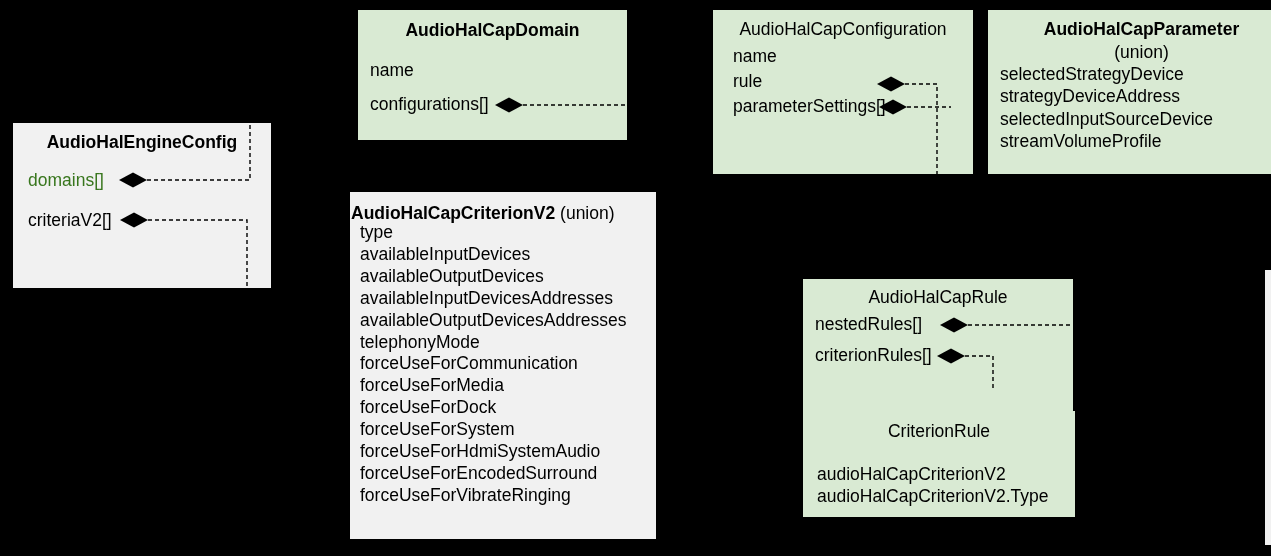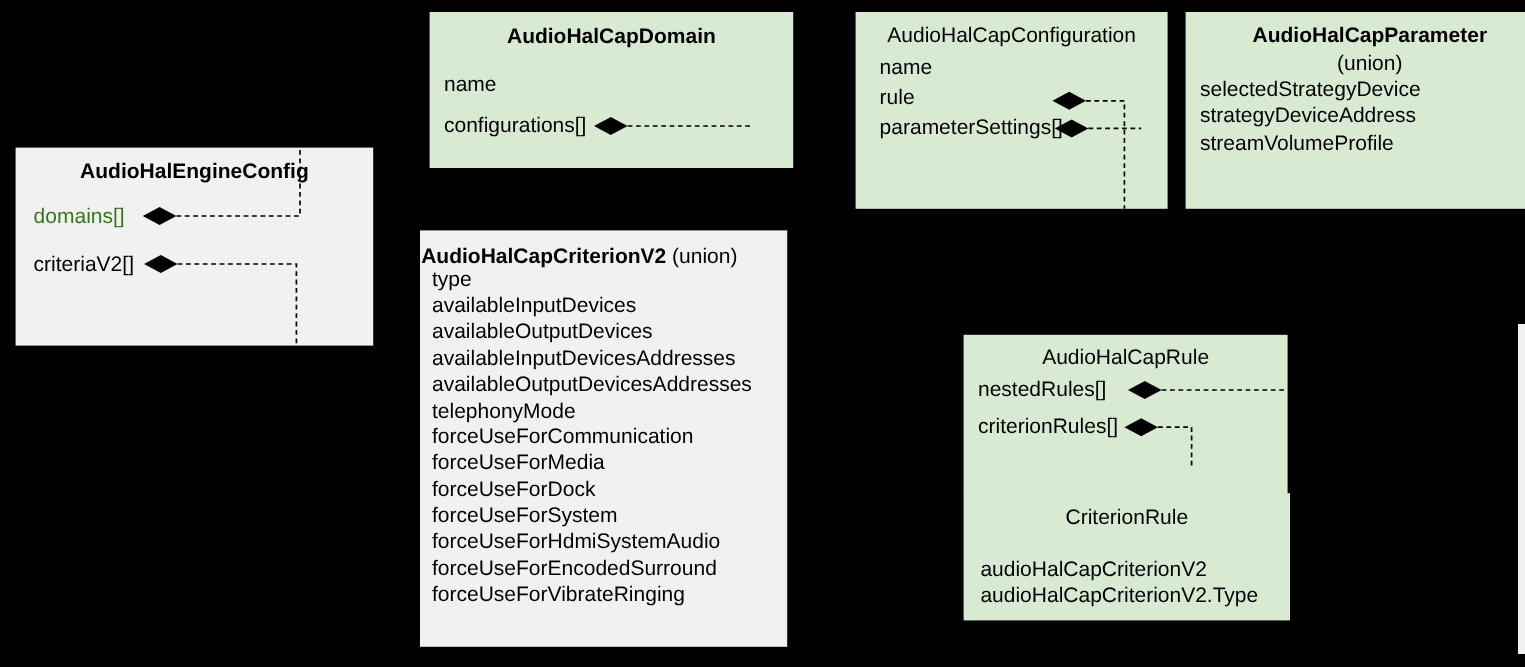--- a/index.html
+++ b/index.html
@@ -22,25 +22,25 @@
   }
   .bold { font-weight: bold; }
   .subtitle {
     position: absolute; left: 0; right: 0;
     text-align: center; white-space: nowrap; line-height: 22px;
   }
   .fields { position: absolute; white-space: nowrap; }
   .fields div { margin: 0; }
   .green-text { color: var(--accent, #38761d); }
 
-  #box-engine { left: 13px;  top: 123px; width: 298px; height: 165px; }
+  #box-engine { left: 13px;  top: 123px; width: 258px; height: 165px; }
   #box-engine .title  { top: 8px; }
   #box-engine .fields { left: 15px; top: 37px; line-height: 40px; }
 
-  #box-domain { left: 358px; top: 10px;  width: 269px; height: 130px; padding-left: 34px; }
+  #box-domain { left: 358px; top: 10px;  width: 269px; height: 130px; }
   #box-domain .title  { top: 9px; }
   #box-domain .fields { left: 12px; top: 43px; line-height: 34px; }
 
   #box-config { left: 691px; top: 10px;  width: 260px; height: 164px; margin-left: 22px; }
   #box-config .title  { top: 8px; }
   #box-config .fields { left: 20px; top: 34px; line-height: 25px; }
 
   #box-param  { left: 988px; top: 10px;  width: 275px; height: 164px; padding-left: 32px; }
   #box-param .title    { top: 8px; }
   #box-param .subtitle { top: 31px; }
@@ -100,20 +100,21 @@
       <div>parameterSettings[]</div>
     </div>
   </div>
 
   <div id="box-param" class="box green">
     <div class="title bold">AudioHalCapParameter</div>
     <div class="subtitle">(union)</div>
     <div class="fields">
       <div>selectedStrategyDevice</div>
       <div>strategyDeviceAddress</div>
+      <div>selectedInputSourceDevice</div>
       <div>streamVolumeProfile</div>
     </div>
   </div>
 
   <div id="box-criterion" class="box gray">
     <div class="title"><span class="bold">AudioHalCapCriterionV2</span><span> (union)</span></div>
     <div class="fields">
       <div>type</div>
       <div>availableInputDevices</div>
       <div>availableOutputDevices</div>

